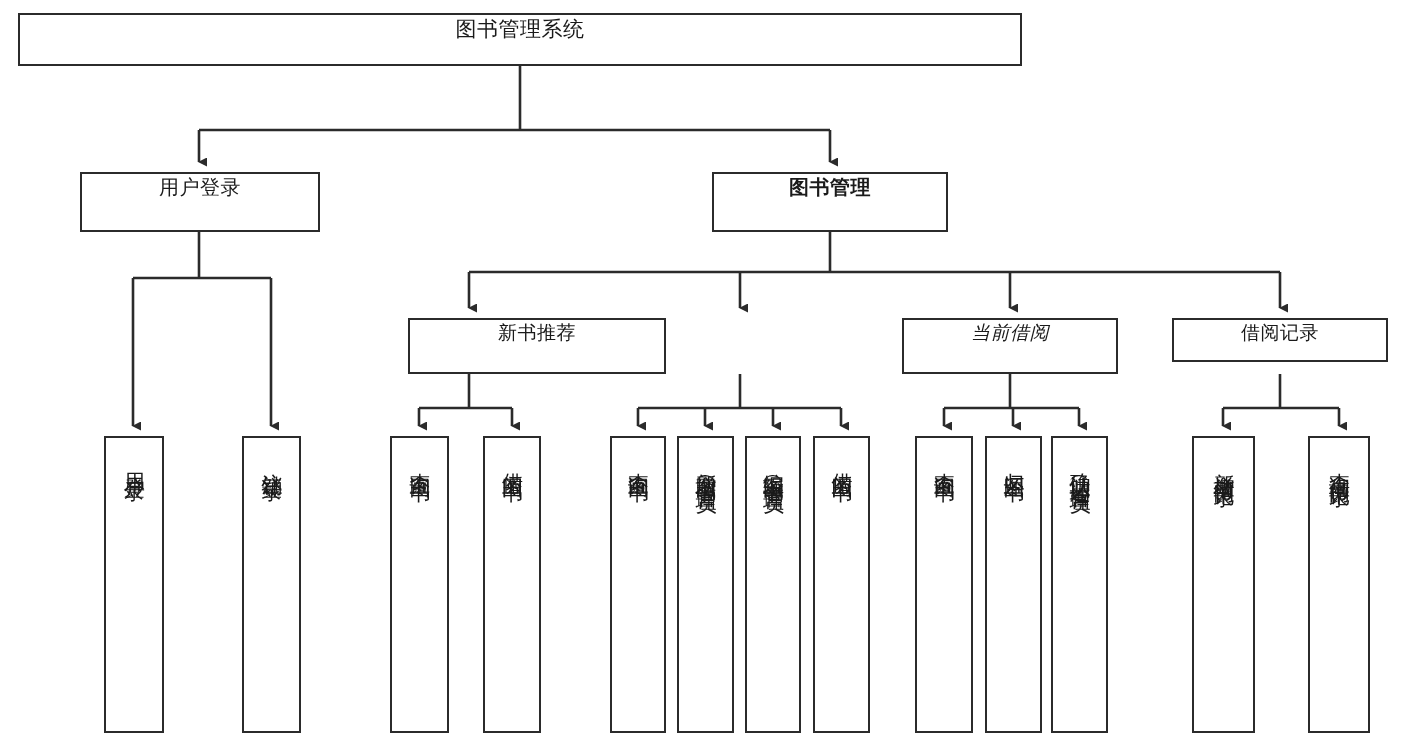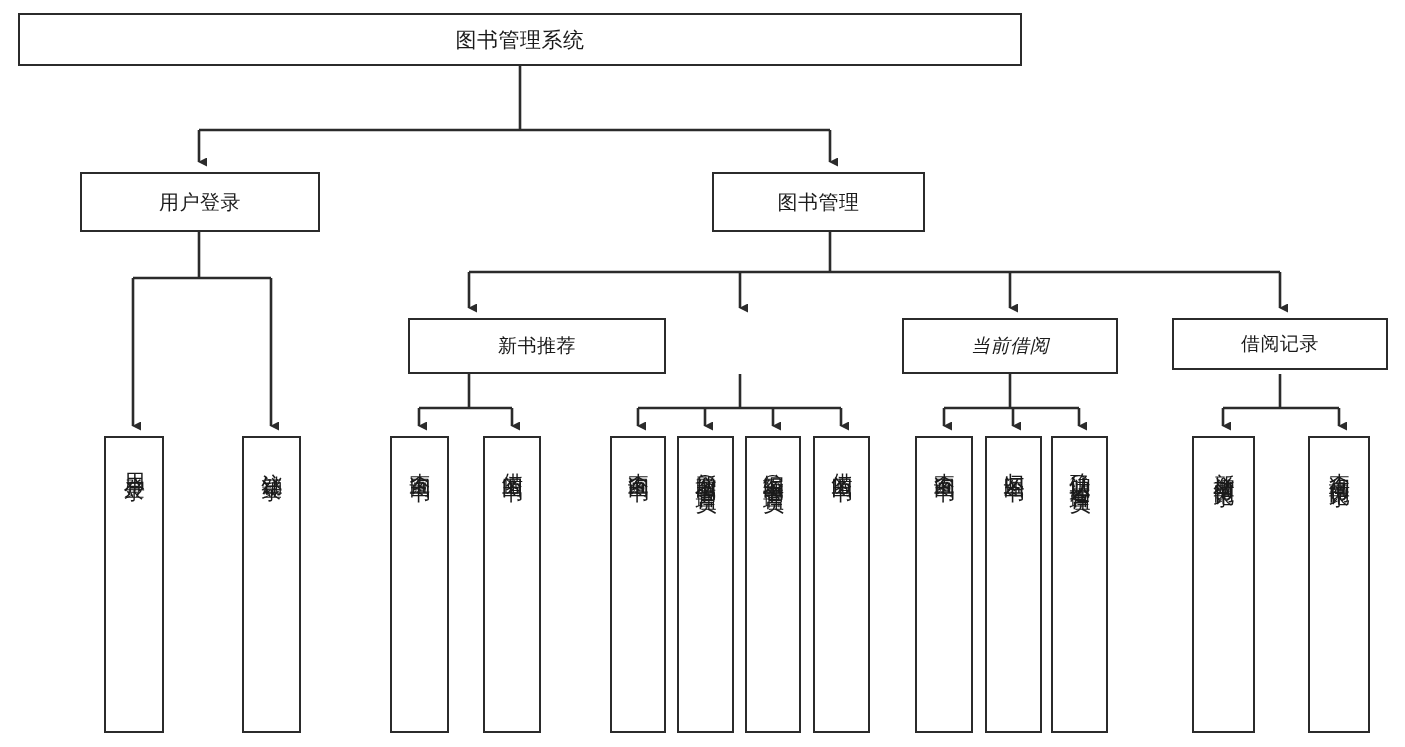--- a/index.html
+++ b/index.html
@@ -26,21 +26,21 @@
     width: 1405px;
     height: 747px;
     pointer-events: none;
   }
   .node {
     position: absolute;
     box-sizing: border-box;
     background: #ffffff;
     border: 2.2px solid #2b2b2b;
     display: flex;
-    align-items: center;
+    align-items: flex-start;
     justify-content: center;
     color: #1a1a1a;
   }
   .node-label {
     display: block;
     text-align: center;
     white-space: nowrap;
     letter-spacing: 0.5px;
   }
   .node.root .node-label { font-size: 21px; }
@@ -128,31 +128,31 @@
     </g>
   </svg>
 
   <div class="node root" style="left:18px; top:13px; width:1004px; height:53px;">
     <span class="node-label">图书管理系统</span>
   </div>
 
   <div class="node level1" style="left:80px; top:172px; width:240px; height:60px;">
     <span class="node-label">用户登录</span>
   </div>
-  <div class="node level1" style="left:712px; top:172px; width:213px; height:60px;">
+  <div class="node level1" style="left:712px; top:172px; width:236px; height:60px;font-weight:bold;">
     <span class="node-label">图书管理</span>
   </div>
 
   <div class="node level2" style="left:360px; top:318px; width:258px; height:56px;margin-left:48px;">
     <span class="node-label">新书推荐</span>
   </div>
   <div class="node level2" style="left:902px; top:318px; width:216px; height:56px;font-style:italic;">
     <span class="node-label">当前借阅</span>
   </div>
-  <div class="node level2" style="left:1172px; top:318px; width:216px; height:52px;">
+  <div class="node level2" style="left:1172px; top:318px; width:216px; height:44px;">
     <span class="node-label">借阅记录</span>
   </div>
 
   <div class="node leaf" style="left:104px; top:436px; width:60px; height:297px;">
     <span class="node-label">用户登录</span>
   </div>
   <div class="node leaf" style="left:242px; top:436px; width:59px; height:297px;">
     <span class="node-label">注销登录</span>
   </div>
   <div class="node leaf" style="left:390px; top:436px; width:59px; height:297px;">

